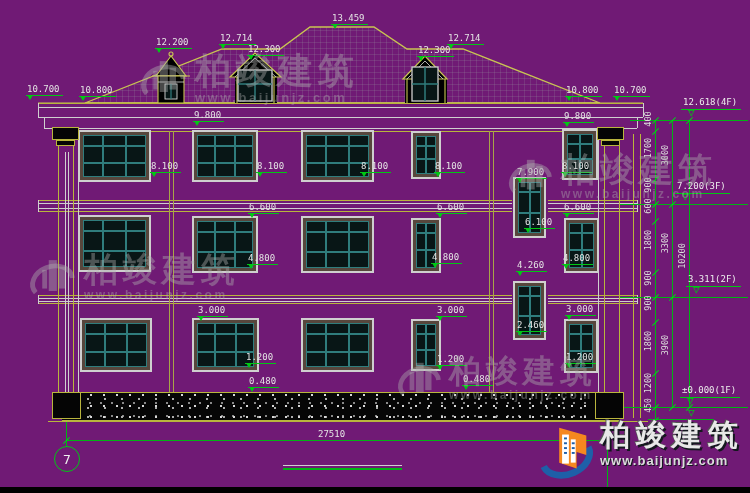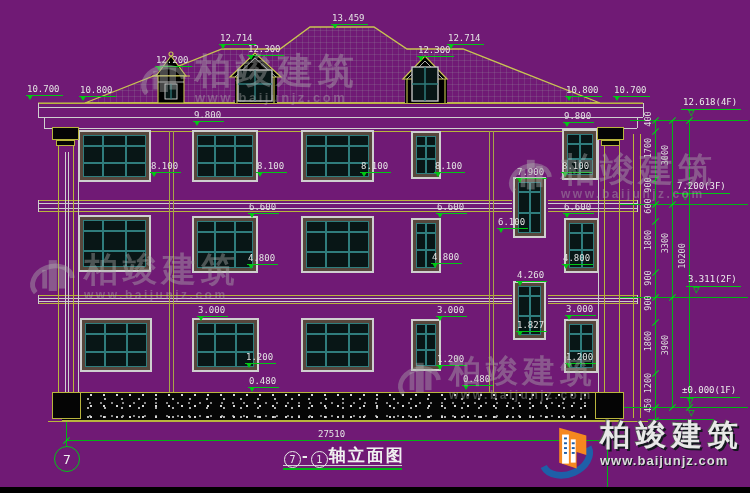--- a/index.html
+++ b/index.html
@@ -219,47 +219,47 @@
   <div class="win w2" style="left:513px;top:177px;width:33px;height:61px">
       <div class="sash"></div>
     </div>
   <div class="win w2" style="left:513px;top:281px;width:33px;height:59px">
       <div class="sash"></div>
     </div>
 
   <div class="lbl" style="left:331px;top:13px">13.459</div>
   <div class="lbl" style="left:219px;top:33px">12.714</div>
   <div class="lbl" style="left:447px;top:33px">12.714</div>
-  <div class="lbl" style="left:155px;top:55px">12.200</div>
+  <div class="lbl" style="left:155px;top:37px">12.200</div>
   <div class="lbl" style="left:247px;top:44px">12.300</div>
   <div class="lbl" style="left:417px;top:45px">12.300</div>
   <div class="lbl" style="left:26px;top:84px">10.700</div>
   <div class="lbl" style="left:79px;top:85px">10.800</div>
   <div class="lbl" style="left:565px;top:85px">10.800</div>
   <div class="lbl" style="left:613px;top:85px">10.700</div>
   <div class="lbl" style="left:193px;top:110px">9.800</div>
   <div class="lbl" style="left:563px;top:111px">9.800</div>
   <div class="lbl" style="left:150px;top:161px">8.100</div>
   <div class="lbl" style="left:256px;top:161px">8.100</div>
   <div class="lbl" style="left:360px;top:161px">8.100</div>
   <div class="lbl" style="left:434px;top:161px">8.100</div>
   <div class="lbl" style="left:561px;top:161px">8.100</div>
   <div class="lbl" style="left:516px;top:167px">7.900</div>
   <div class="lbl" style="left:248px;top:202px">6.600</div>
   <div class="lbl" style="left:436px;top:202px">6.600</div>
   <div class="lbl" style="left:563px;top:202px">6.600</div>
-  <div class="lbl" style="left:497px;top:217px">6.100</div>
+  <div class="lbl" style="left:524px;top:217px">6.100</div>
   <div class="lbl" style="left:247px;top:253px">4.800</div>
   <div class="lbl" style="left:431px;top:252px">4.800</div>
   <div class="lbl" style="left:562px;top:253px">4.800</div>
-  <div class="lbl" style="left:516px;top:270px">4.260</div>
+  <div class="lbl" style="left:516px;top:260px">4.260</div>
   <div class="lbl" style="left:197px;top:305px">3.000</div>
   <div class="lbl" style="left:436px;top:305px">3.000</div>
   <div class="lbl" style="left:565px;top:304px">3.000</div>
-  <div class="lbl" style="left:516px;top:320px">1.827</div>
+  <div class="lbl" style="left:516px;top:320px">2.460</div>
   <div class="lbl" style="left:245px;top:352px">1.200</div>
   <div class="lbl" style="left:436px;top:354px">1.200</div>
   <div class="lbl" style="left:565px;top:352px">1.200</div>
   <div class="lbl" style="left:248px;top:376px">0.480</div>
   <div class="lbl" style="left:462px;top:374px">0.480</div>
 
   <div class="hl g" style="left:630px;top:120px;width:118px"></div>
   <div class="hl g" style="left:620px;top:204px;width:128px"></div>
   <div class="hl g" style="left:620px;top:297px;width:128px"></div>
   <div class="hl g" style="left:610px;top:407px;width:138px"></div>
@@ -291,23 +291,20 @@
   <div class="vtxt" style="left:660px;top:251px">10200</div>
 
   <div class="vl g" style="left:66px;top:420px;height:27px"></div>
   <div class="vl g" style="left:607px;top:408px;height:84px"></div>
   <div class="hl g" style="left:66px;top:440px;width:541px"></div>
   <div class="dtxt" style="left:318px;top:429px">27510</div>
   <div class="bubble" style="left:54px;top:446px">
       <span>7</span>
     </div>
 
-  <div style="position:absolute;left:283px;top:444px;z-index:30;color:#f0f0f0;white-space:nowrap">
-    <span class="circ">7</span><span class="titlecn">-</span><span class="circ">1</span><span class="titlecn">轴立面图</span>
-  </div>
   <div class="hl w" style="left:283px;top:465px;width:119px"></div>
   <div style="position:absolute;left:283px;top:468px;width:119px;height:2px;background:#00b414;z-index:30"></div>
 
   <svg width="0" height="0" style="position:absolute">
       <defs>
     <symbol id="wmlogo" viewBox="0 0 64 64">
       <path d="M12 50 A 25 19 -18 1 1 57 32" fill="none" stroke="currentColor" stroke-width="6"></path>
       <rect x="28" y="10" width="10" height="38" fill="currentColor"></rect>
       <rect x="40" y="18" width="8" height="27" fill="currentColor"></rect>
       <rect x="20" y="22" width="6" height="23" fill="currentColor"></rect>

